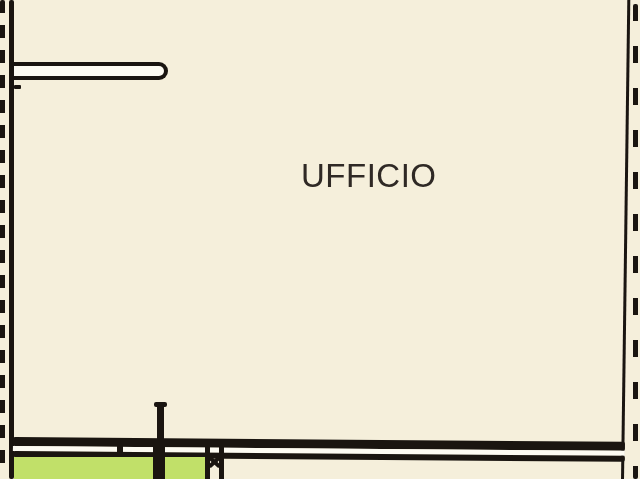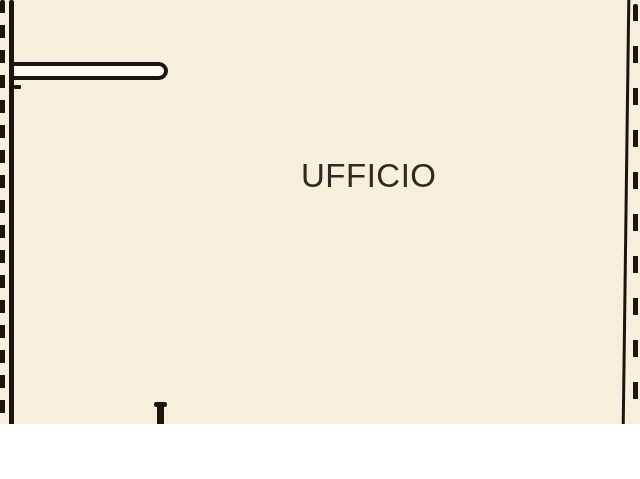--- a/index.html
+++ b/index.html
@@ -5,21 +5,21 @@
   :root{
     --background:#f5efdb;
     --wall:#1a1510;
     --terrace-green:#c1e069;
     --cavity-white:#fdfbf2;
     --label-text:#2f2925;
   }
   html,body{margin:0;padding:0;background:#fff;}
   .plan{
     position:relative;
-    width:640px;height:424px;
+    width:640px;height:479px;
     background:var(--background);
     overflow:hidden;
     font-family:"Liberation Sans", sans-serif;
   }
   .abs{position:absolute;}
 
   
   .dash-left{
     left:0;top:8;width:5px;height:471px;
     background:repeating-linear-gradient(to bottom, var(--wall) 0 13px, transparent 13px 25px);

